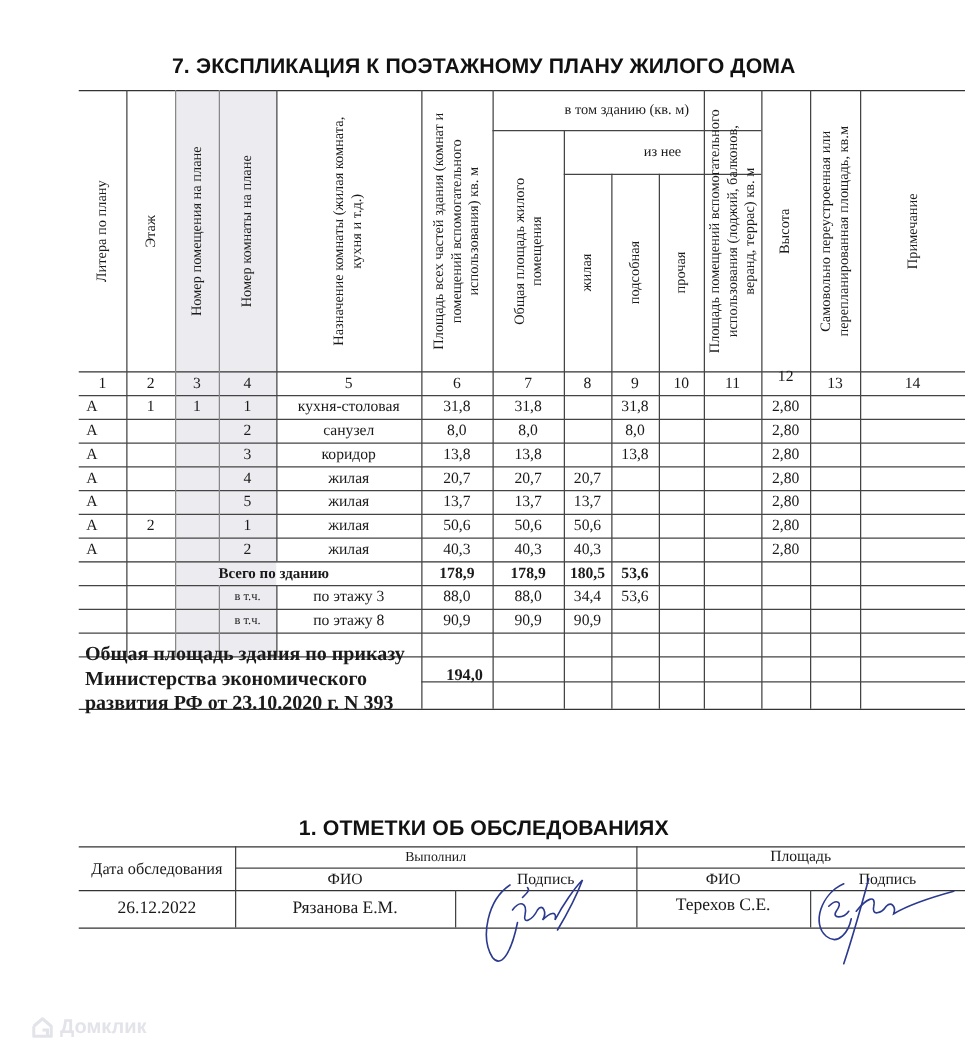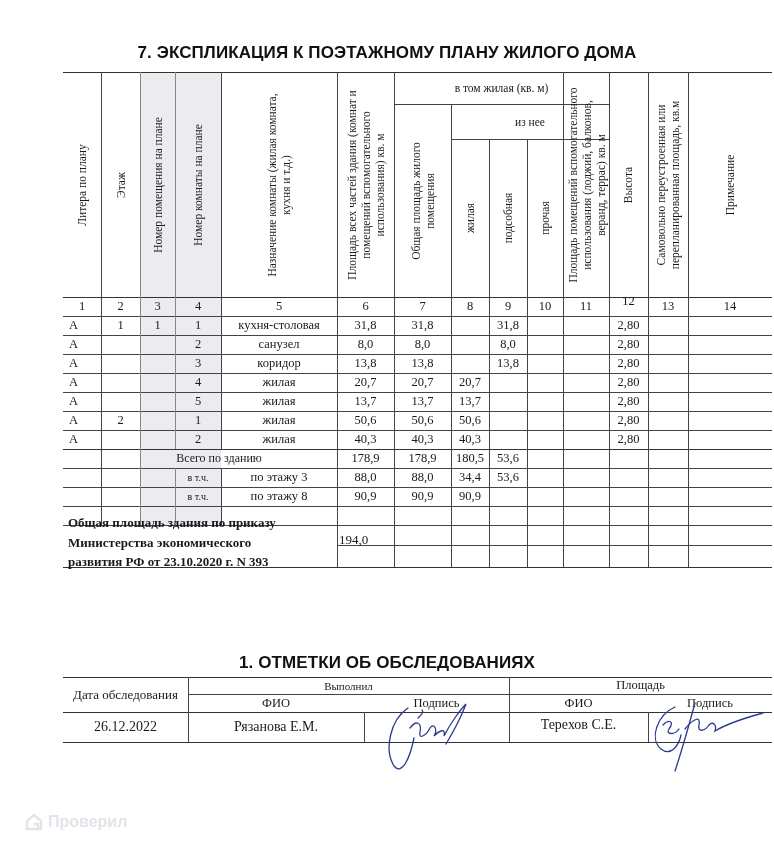--- a/index.html
+++ b/index.html
@@ -6,25 +6,25 @@
   body { width:774px; height:850px; background:#ffffff; position:relative; overflow:hidden;
          font-family:"Liberation Serif", "DejaVu Serif", serif; color:#1a1a1a; }
   .title { position:absolute; left:0; width:774px; text-align:center;
            font-family:"Liberation Sans", "DejaVu Sans", sans-serif; font-weight:bold; font-size:17px; letter-spacing:0.1px; color:#111; }
   .hl { position:absolute; height:0; border-top:1px solid #444; }
   .hl.thick { border-top:1.6px solid #333; }
   .vl { position:absolute; width:0; border-left:1px solid #444; }
   .vl.grey { border-left:1px solid #888; }
   .shade { position:absolute; background:#ececf0; }
   .cell { position:absolute; display:flex; align-items:center; justify-content:center; font-size:12.5px; white-space:nowrap; }
-  .cell.b { font-weight:normal; }
+  .cell.b { font-weight:bold; }
   .cell.small { font-size:10px; }
   .vt { position:absolute; display:flex; align-items:center; justify-content:center; }
   .vt span { transform:rotate(-90deg); white-space:nowrap; text-align:center; font-size:11.5px; line-height:14px; display:block; }
-  .total-text { position:absolute; font-weight:bold; font-size:13px; white-space:nowrap; }
+  .total-text { position:absolute; font-weight:bold; font-size:16px; white-space:nowrap; }
   .watermark { position:absolute; left:24px; top:812px; display:flex; align-items:center; gap:4px;
                font-family:"Liberation Sans","DejaVu Sans",sans-serif; font-size:16px; font-weight:bold; color:#e3e3ea; }
   .sig { position:absolute; }
 </style>
 </head>
 <body>
 
 <div class="title" style="top:43px;">7. ЭКСПЛИКАЦИЯ К ПОЭТАЖНОМУ ПЛАНУ ЖИЛОГО ДОМА</div>
 
 <div>
@@ -84,21 +84,21 @@
         <span style="display:block;transform:none">кухня и т.д.)</span>
       </span>
   </div>
   <div class="vt" style="left:337px; top:72px; width:57px; height:225px;">
     <span>
         <span style="display:block;transform:none">Площадь всех частей здания (комнат и</span>
         <span style="display:block;transform:none">помещений вспомогательного</span>
         <span style="display:block;transform:none">использования) кв. м</span>
       </span>
   </div>
-  <div class="cell" style="left:394px; top:72px; width:215px; height:32px; font-size:11.5px;">в том жилая (кв. м)</div>
+  <div class="cell" style="left:394px; top:72px; width:215px; height:32px; font-size:11.5px;">в том зданию (кв. м)</div>
   <div class="vt" style="left:394px; top:104px; width:57px; height:193px;">
     <span>
         <span style="display:block;transform:none">Общая площадь жилого</span>
         <span style="display:block;transform:none">помещения</span>
       </span>
   </div>
   <div class="cell" style="left:451px; top:104px; width:158px; height:35px; font-size:11.5px;">из нее</div>
   <div class="vt" style="left:451px; top:139px; width:38px; height:158px;">
       <span>жилая</span>
     </div>
@@ -282,21 +282,21 @@
     <div class="cell" style="left:337px; top:487px; width:57px; height:19px;">90,9</div>
     <div class="cell" style="left:394px; top:487px; width:57px; height:19px;">90,9</div>
     <div class="cell" style="left:451px; top:487px; width:38px; height:19px;">90,9</div>
     <div class="cell" style="left:489px; top:487px; width:38px; height:19px;"></div>
   </div>
 
   <div>
     <div class="total-text" style="left:68px; top:515px;">Общая площадь здания по приказу</div>
     <div class="total-text" style="left:68px; top:535px;">Министерства экономического</div>
     <div class="total-text" style="left:68px; top:554px;">развития РФ от 23.10.2020 г.  N 393</div>
-    <div class="cell b" style="left:337px; top:530px; width:57px; height:19px; justify-content:flex-start; padding-left:2px; font-size:13px;">194,0</div>
+    <div class="cell b" style="left:337px; top:530px; width:57px; height:19px; justify-content:flex-start; padding-left:20px; font-size:13px;">194,0</div>
   </div>
 </div>
 
 <div class="title" style="top:653px;">1. ОТМЕТКИ ОБ ОБСЛЕДОВАНИЯХ</div>
 
 <div>
   <div class="hl thick" style="left:63px; top:677px; width:709px;"></div>
   <div class="hl" style="left:188px; top:694px; width:584px;"></div>
   <div class="hl thick" style="left:63px; top:712px; width:709px;"></div>
   <div class="hl thick" style="left:63px; top:742px; width:709px;"></div>
@@ -332,14 +332,14 @@
       <path d="M40 34 C48 24, 56 20, 54 30 C52 38, 60 36, 64 30 C68 26, 72 30, 70 36 C80 30, 96 24, 118 18"></path>
     </g>
   </svg>
 </div>
 
 <div class="watermark">
   <svg width="20" height="20" viewBox="0 0 20 20">
     <path d="M3 9 L10 3 L17 9 L17 17 L10 17 M10 17 L3 17 L3 9" fill="none" stroke="#e3e3ea" stroke-width="2.4" stroke-linejoin="round"></path>
     <path d="M10 12 L14 12 L14 17" fill="none" stroke="#e3e3ea" stroke-width="2.4"></path>
   </svg>
-  <span>Проверил</span>
+  <span>Домклик</span>
 </div>
 
 </body></html>

